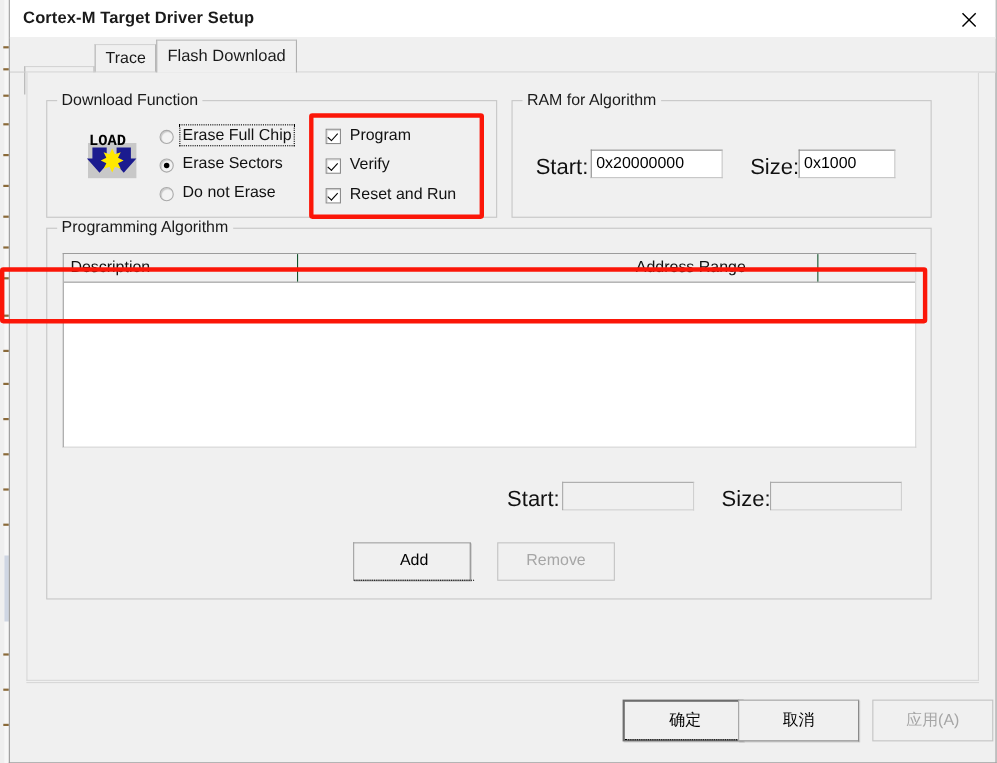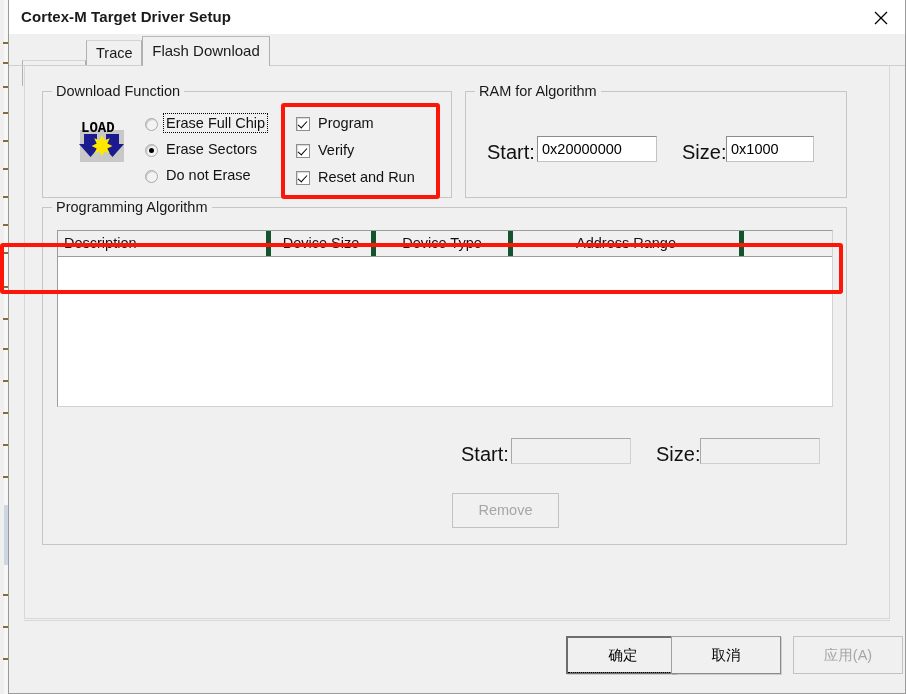--- a/index.html
+++ b/index.html
@@ -278,21 +278,21 @@
     border-bottom: 1px solid #9c9c9c;
     box-sizing: border-box;
   }
   #algo-head .hcell {
     position: absolute;
     top: 0;
     height: 25px;
     line-height: 24px;
     font-size: 14.5px;
     color: #111;
-    border-right: 5px solid #14532d;
+    border-right: 1px solid #14532d;
     box-sizing: border-box;
     overflow: hidden;
     white-space: nowrap;
     cursor: default;
   }
   #algo-head .hcell.left  { text-align: left; padding-left: 6px; }
   #algo-head .hcell.center{ text-align: center; }
   #algo-row {
     position: relative;
     height: 27px;
@@ -449,34 +449,35 @@
       <div class="field-label" style="left:216px; top:49px;">Size:</div>
       <div class="textbox" style="left:260px; top:44px; width:88px;">0x1000</div>
     </div>
 
     <div class="groupbox" id="grp-algo">
       <div class="gb-title">Programming Algorithm</div>
 
       <div id="algo-table">
         <div id="algo-head">
           <div class="hcell left" style="left:0px;   width:213px;">Description</div>
-          <div class="hcell center" style="left:213px; width:105px;">Device Size</div>
-          <div class="hcell center" style="left:318px; width:137px;">Device Type</div>
           <div class="hcell center" style="left:455px; width:231px;">Address Range</div>
           <div class="hcell center" style="left:686px; width:88px; border-right:none;"></div>
         </div>
       </div>
 
       <div class="field-label" style="left:418px; top:235px;">Start:</div>
       <div class="textbox disabled" style="left:468px; top:230px; width:120px;"></div>
 
       <div class="field-label" style="left:613px; top:235px;">Size:</div>
       <div class="textbox disabled" style="left:657px; top:230px; width:120px;"></div>
     </div>
 
+    <div class="pushbtn" style="left:296px; top:427px; width:107px; height:35px; line-height:33px;">
+      <span class="btn-inner focus-underline" style="display:inline-block;padding:0 2px;">Add</span>
+    </div>
     <div class="pushbtn disabled" style="left:427px; top:427px; width:107px; height:35px; line-height:33px;">
       <span class="btn-inner">Remove</span>
     </div>
   </div>
 
   <div id="bottom-sep"></div>
 
   <div class="pushbtn default" style="left:540px; top:636px; width:110px; height:38px; line-height:34px;margin-left:17px;">
     <span class="btn-inner focus-underline" style="display:inline-block;padding:0 2px;">确定</span>
   </div>

